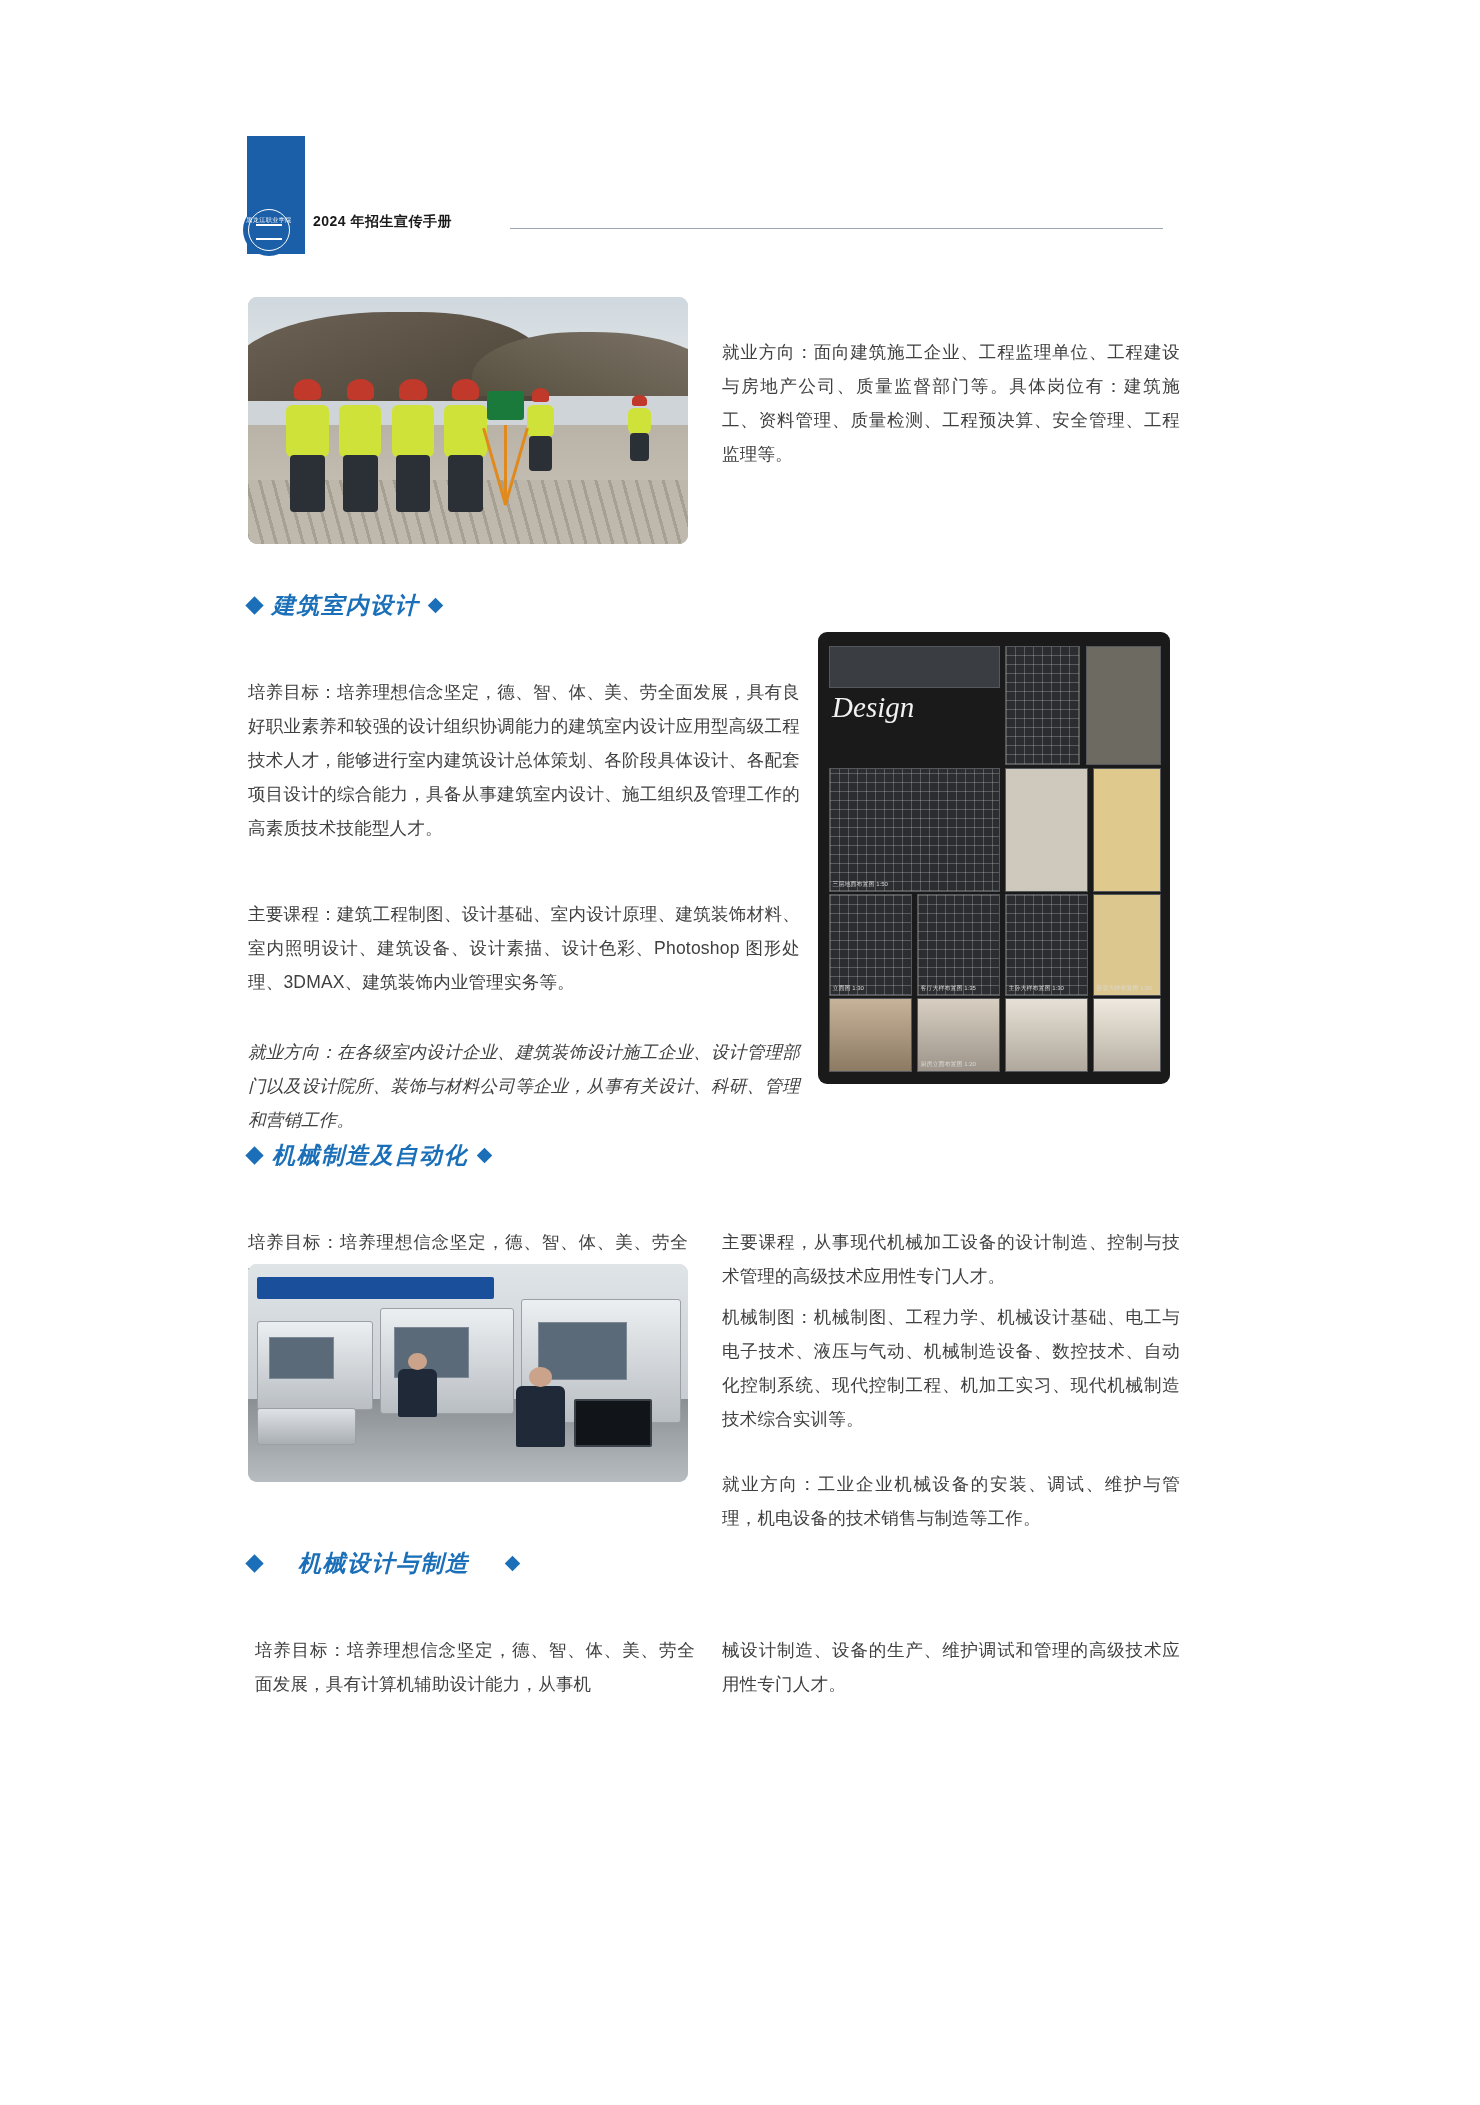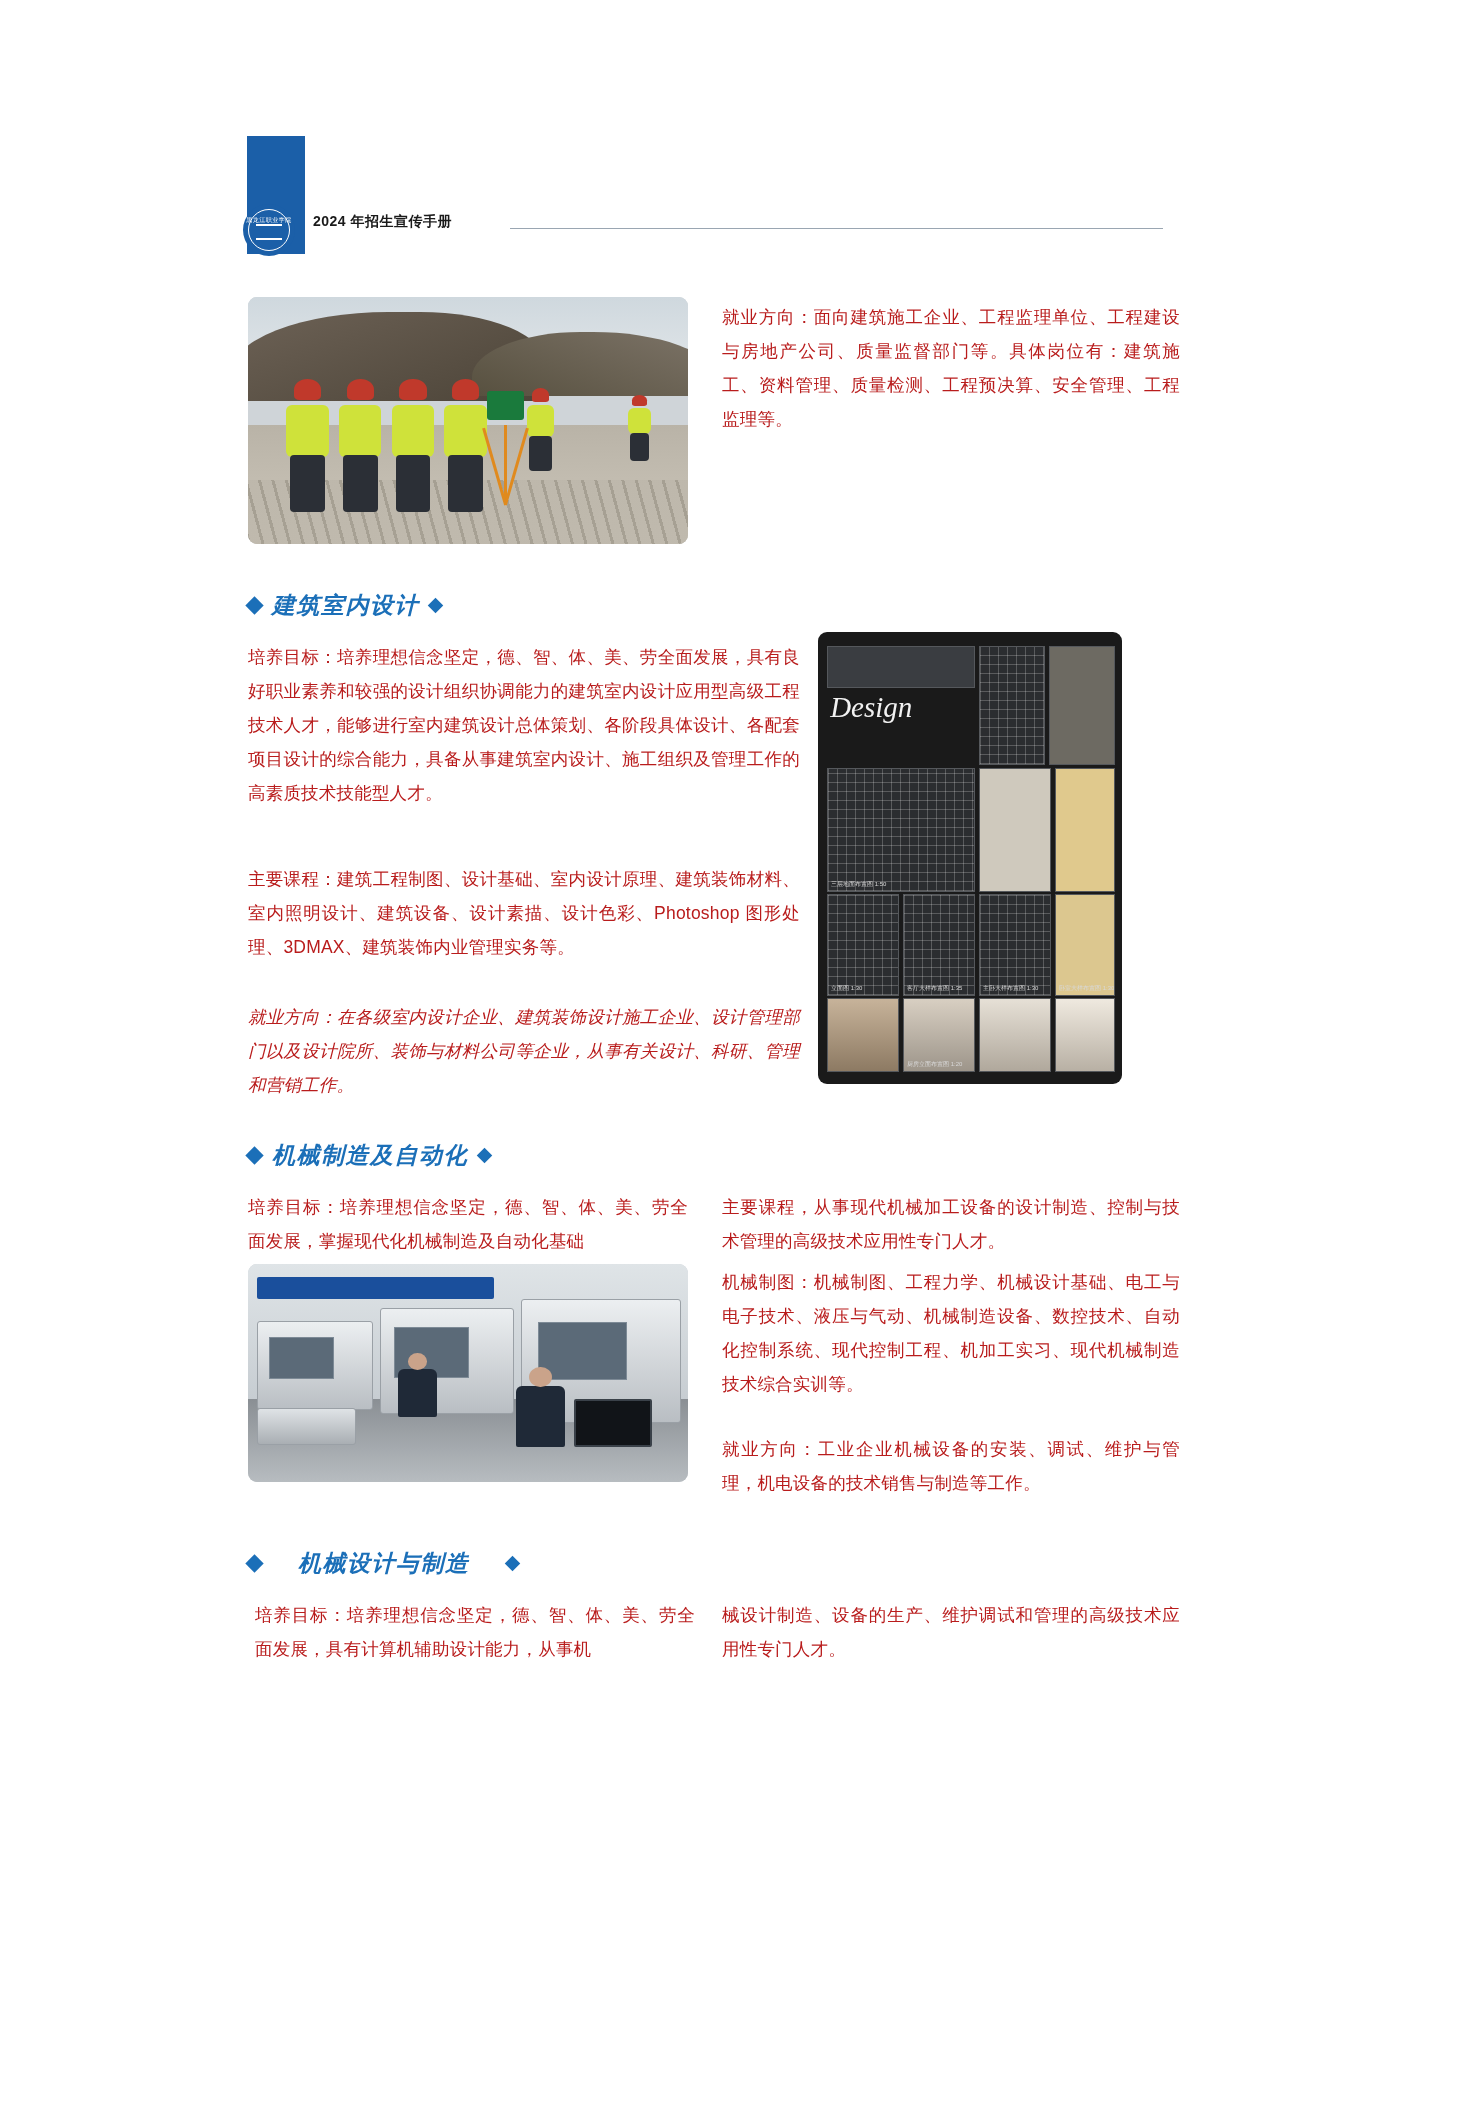--- a/index.html
+++ b/index.html
@@ -81,23 +81,24 @@
     width: 653px;
     height: 1px;
     background: #9aa6b2;
   }
 
   
   .para {
     position: absolute;
     font-size: 17.5px;
     line-height: 34px;
-    color: #b91c1c;
+    color: #404040;
     text-align: justify;
     letter-spacing: 0.2px;
+    margin-top: 35px;
   }
 
   
   .section-head {
     position: absolute;
     display: flex;
     align-items: center;
     gap: 11px;
     color: #1b6fb8;
     font-size: 23px;
@@ -334,21 +335,21 @@
   <span>建筑室内设计</span>
   <span class="diamond small"></span>
 </div>
 
 <div class="para" style="left:248px; top:640px; width:552px;">培养目标：培养理想信念坚定，德、智、体、美、劳全面发展，具有良好职业素养和较强的设计组织协调能力的建筑室内设计应用型高级工程技术人才，能够进行室内建筑设计总体策划、各阶段具体设计、各配套项目设计的综合能力，具备从事建筑室内设计、施工组织及管理工作的高素质技术技能型人才。</div>
 
 <div class="para" style="left:248px; top:862px; width:552px;">主要课程：建筑工程制图、设计基础、室内设计原理、建筑装饰材料、室内照明设计、建筑设备、设计素描、设计色彩、Photoshop 图形处理、3DMAX、建筑装饰内业管理实务等。</div>
 
 <div class="para" style="left:248px; top:1000px; width:552px;font-style:italic;">就业方向：在各级室内设计企业、建筑装饰设计施工企业、设计管理部门以及设计院所、装饰与材料公司等企业，从事有关设计、科研、管理和营销工作。</div>
 
-<div class="photo p2" style="left:818px; top:632px; width:304px; height:452px;">
+<div class="photo p2" style="left:818px; top:632px; width:352px; height:452px;">
   <div class="design-word">Design</div>
 
   <div class="tile" style="left:3%; top:3%; width:48%; height:9%; background:#3a3d41;"></div>
   <div class="tile" style="left:53%; top:3%; width:21%; height:26%;">
       <div class="plan-grid"></div>
     </div>
   <div class="tile" style="left:76%; top:3%; width:21%; height:26%; background:#6d6a62;"></div>
 
   <div class="tile" style="left:3%; top:30%; width:48%; height:27%;">
     <div class="plan-grid"></div>

